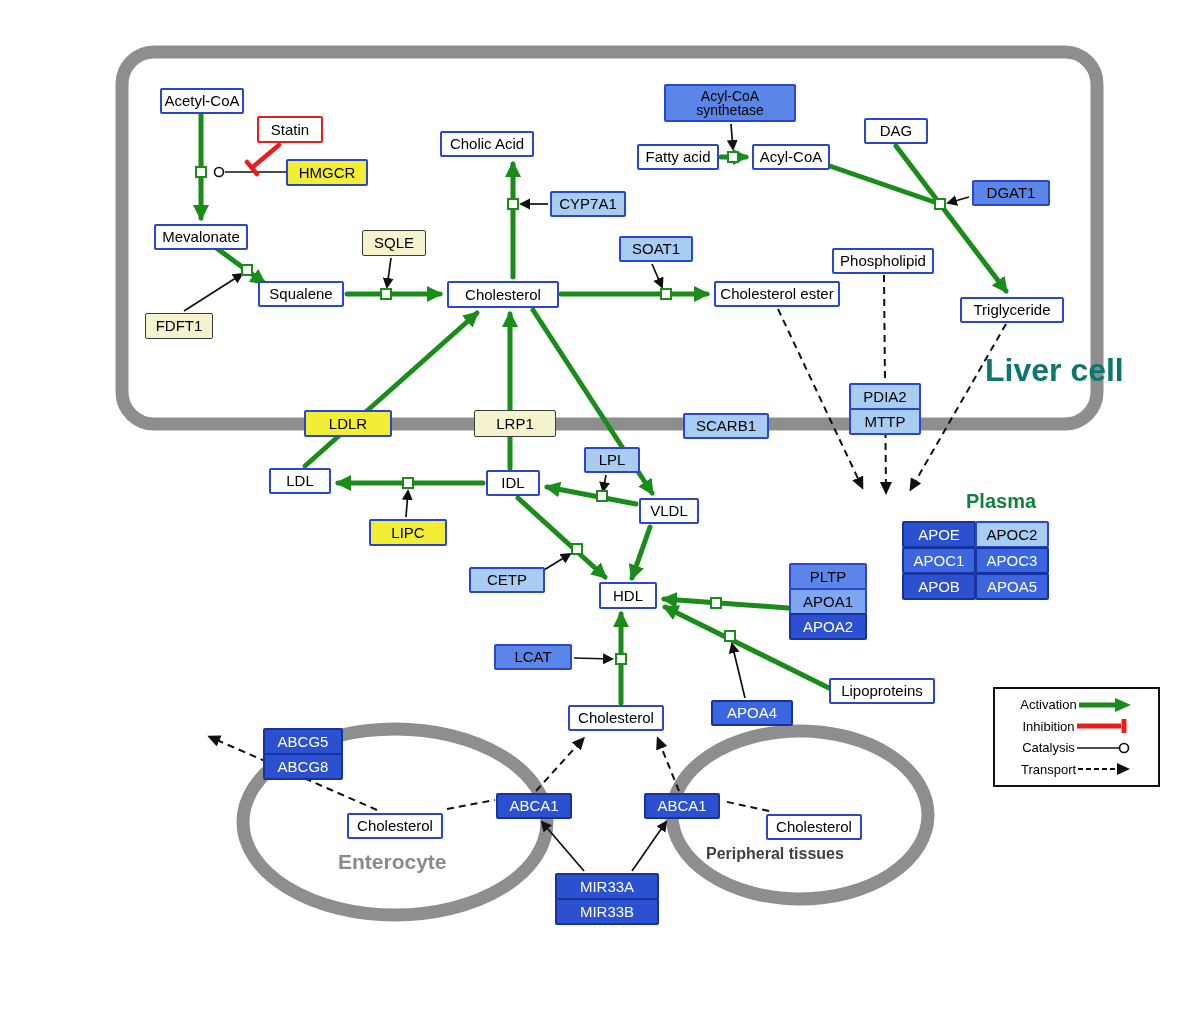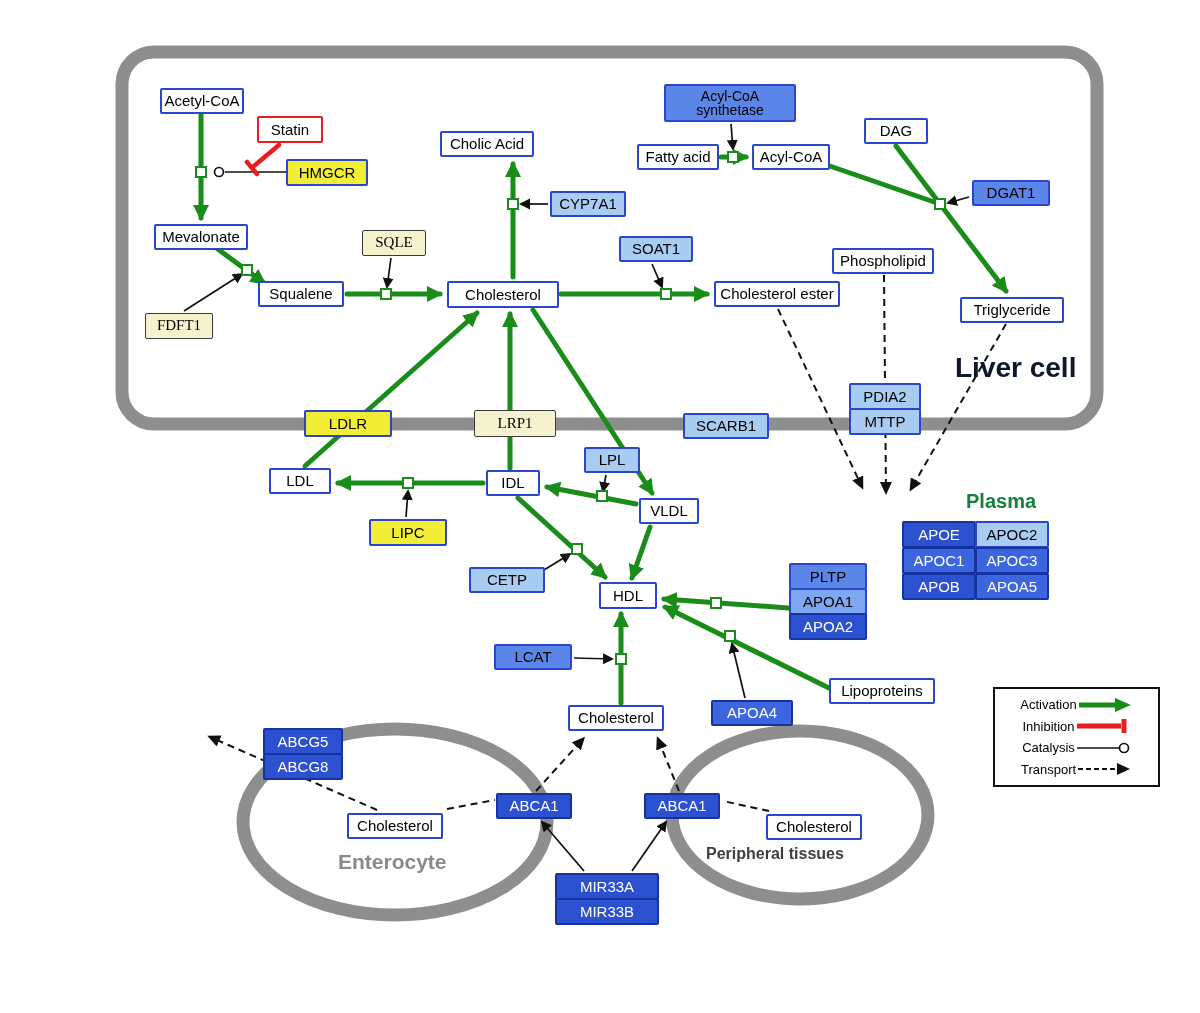--- a/index.html
+++ b/index.html
@@ -4,29 +4,29 @@
 <style>
   html,body { margin:0; padding:0; background:#fff; }
   .canvas { position:relative; width:1200px; height:1013px; background:#fff; overflow:hidden;
             font-family:"Liberation Sans", sans-serif; }
   svg.edges { position:absolute; left:0; top:0; z-index:1; }
   .node { position:absolute; box-sizing:border-box; display:flex; align-items:center; justify-content:center;
           text-align:center; background:#fff; border:2px solid var(--border_blue,#2946cc);
           font-size:15px; color:#000; z-index:3; line-height:1.02; border-radius:2px; padding:0 2px; }
   .node.redb   { border-color:var(--inhibition_red,#e81e1e); border-width:2.5px; }
   .node.yellow { background:var(--yellow_bright,#f2ee35); }
-  .node.cream  { background:var(--yellow_pale,#f4f3cd); border-color:#3c3c3c; border-width:1.5px;font-family:Liberation Serif, serif; }
+  .node.cream  { background:var(--yellow_pale,#f4f3cd); border-color:#3c3c3c; border-width:1.5px; }
   .node.lblue  { background:var(--blue_light,#a9ccf2); }
   .node.mblue  { background:var(--blue_medium,#5b86e8); }
   .node.mblue2 { background:var(--blue_medium_light,#7fa6f0); }
   .node.mdblue { background:var(--blue_medium_dark,#3b66e0); color:#fff; border-color:#16329e; }
   .node.dblue  { background:var(--blue_dark,#2b50d0); color:#fff; border-color:#16329e; }
   .node.multiline { font-size:14px; }
   .clabel { position:absolute; font-weight:bold; z-index:2; white-space:nowrap; }
-  .clabel.liver  { left:955px; top:352px; font-size:28px; color:#0f172a; }
+  .clabel.liver  { left:985px; top:352px; font-size:32px; color:#0f766e; }
   .clabel.plasma { left:966px; top:446px; font-size:20px; color:#15803d;margin-top:44px; }
   .clabel.entero { left:338px; top:850px; font-size:21px; color:#8a8a8a; }
   .clabel.periph { left:706px; top:845px; font-size:16px; color:#404040; }
   .legend { position:absolute; left:993px; top:687px; width:167px; height:100px; box-sizing:border-box;
             border:2.5px solid #111; background:#fff; z-index:3; display:flex; flex-direction:column;
             justify-content:space-around; padding:5px 9px; }
   .lrow { display:flex; align-items:center; justify-content:center; font-size:13px; color:#000; }
 </style>
 </head>
 <body>

